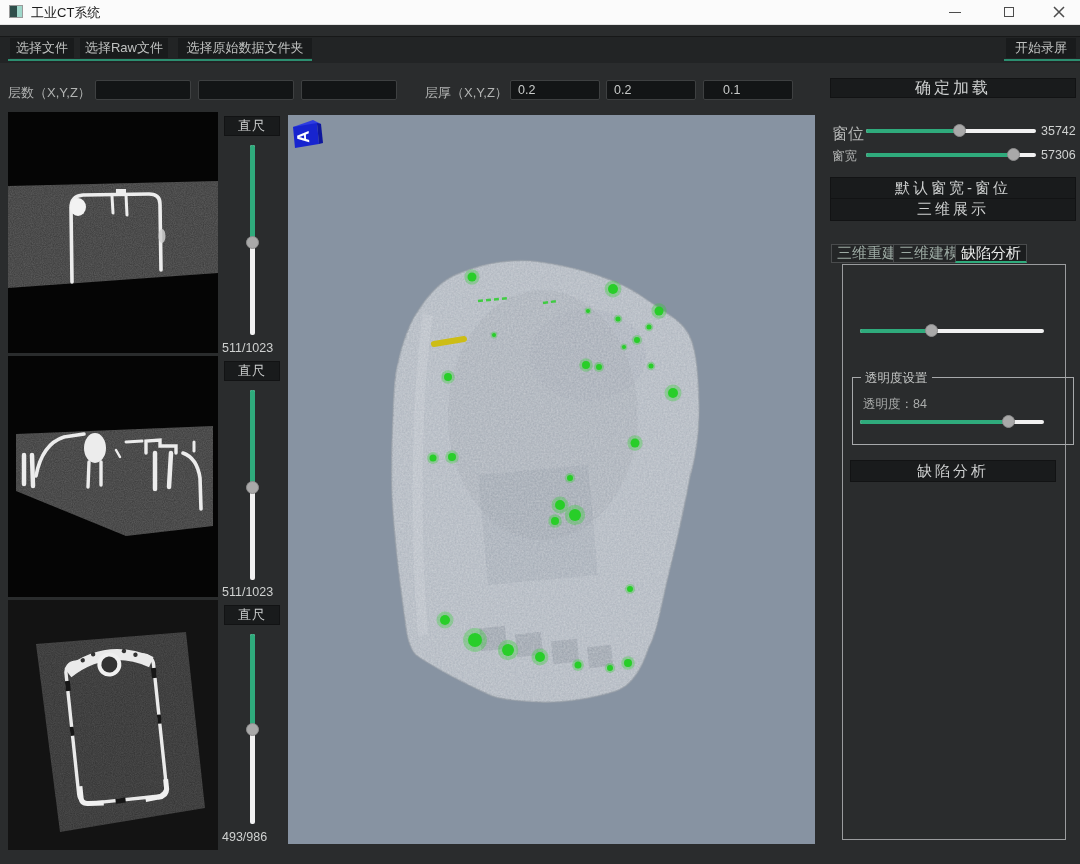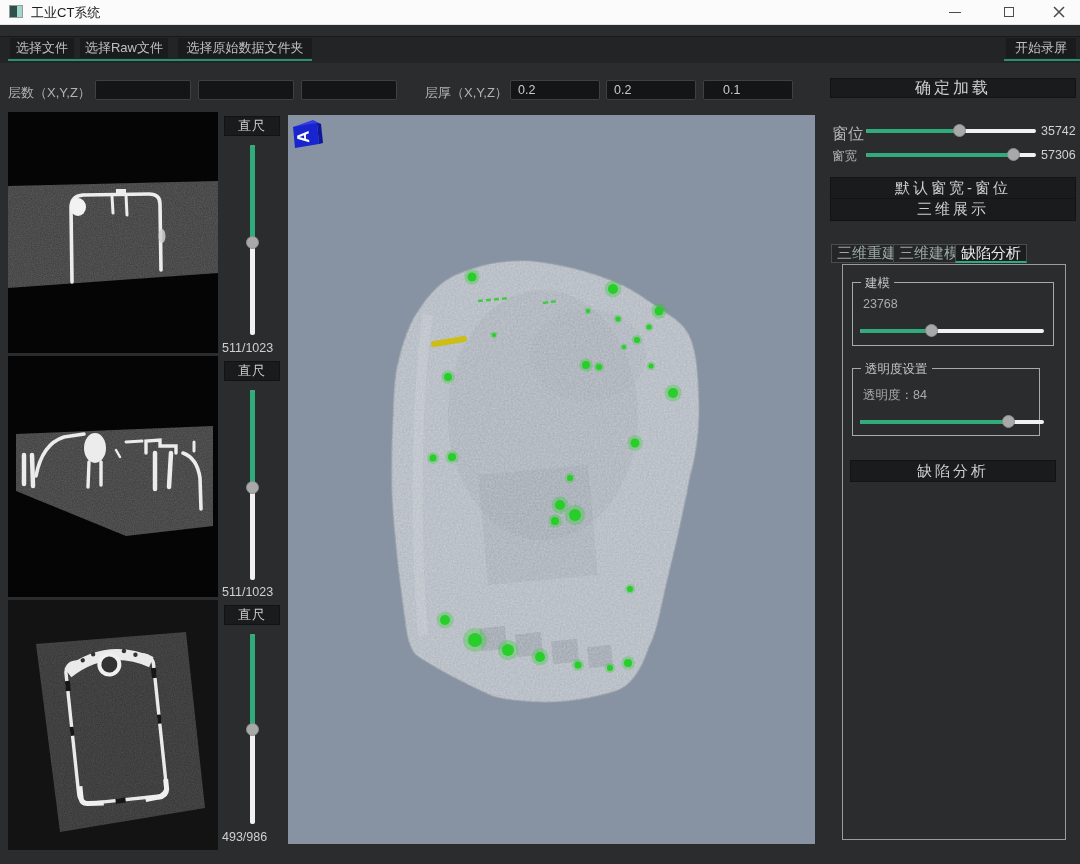--- a/index.html
+++ b/index.html
@@ -346,31 +346,27 @@
 
   <div class="dbtn big" style="left:830px;top:177px;width:246px;height:23px;font-size:15px">默认窗宽-窗位</div>
   <div class="dbtn big" style="left:830px;top:198px;width:246px;height:23px;font-size:15px">三维展示</div>
 
   <div class="tab" style="left:831px">三维重建</div>
   <div class="tab" style="left:893px">三维建模</div>
   <div class="tab active" style="left:955px">缺陷分析</div>
 
   <div class="tabpanel"></div>
 
-  <div class="groupbox" style="left:852px;top:282px;width:202px;height:64px">
-    <div class="group-label">建模</div>
-    <div class="group-text" style="left:10px;top:14px">23768</div>
-  </div>
   <div class="hslider" style="left:860px;top:324px;width:184px">
     <div class="hs-track"></div>
     <div class="hs-fill" style="width: 39%;"></div>
     <div class="hs-handle" style="left: 39%;"></div>
   </div>
 
-  <div class="groupbox" style="left:852px;top:368px;width:188px;height:68px">
+  <div class="groupbox" style="left:852px;top:377px;width:222px;height:68px">
     <div class="group-label">透明度设置</div>
     <div class="group-text" style="left:10px;top:18px">透明度：84</div>
   </div>
   <div class="hslider" style="left:860px;top:415px;width:184px">
     <div class="hs-track"></div>
     <div class="hs-fill" style="width: 81%;"></div>
     <div class="hs-handle" style="left: 81%;"></div>
   </div>
 
   <div class="dbtn big" style="left:850px;top:460px;width:206px;height:22px;font-size:15px">缺陷分析</div>

